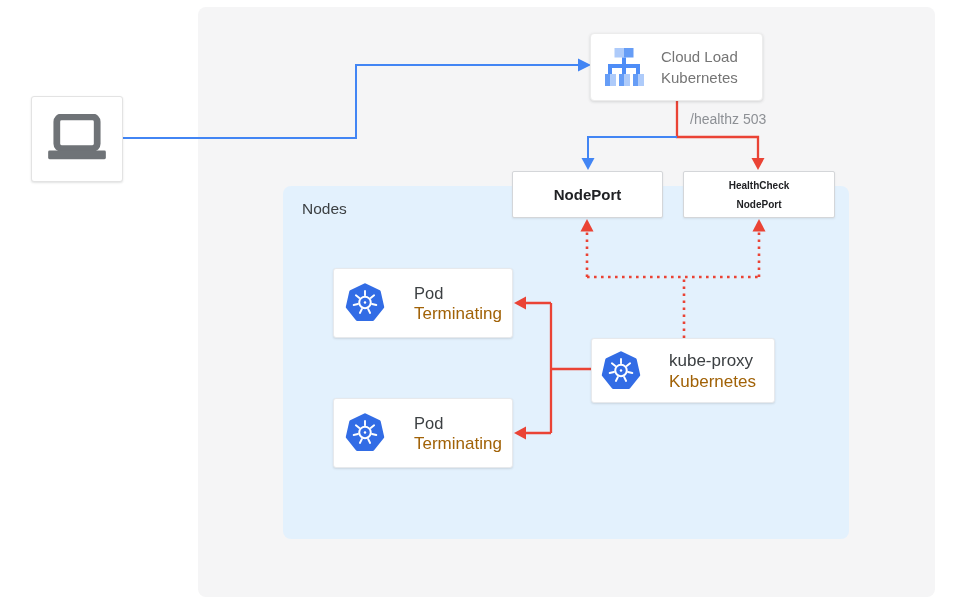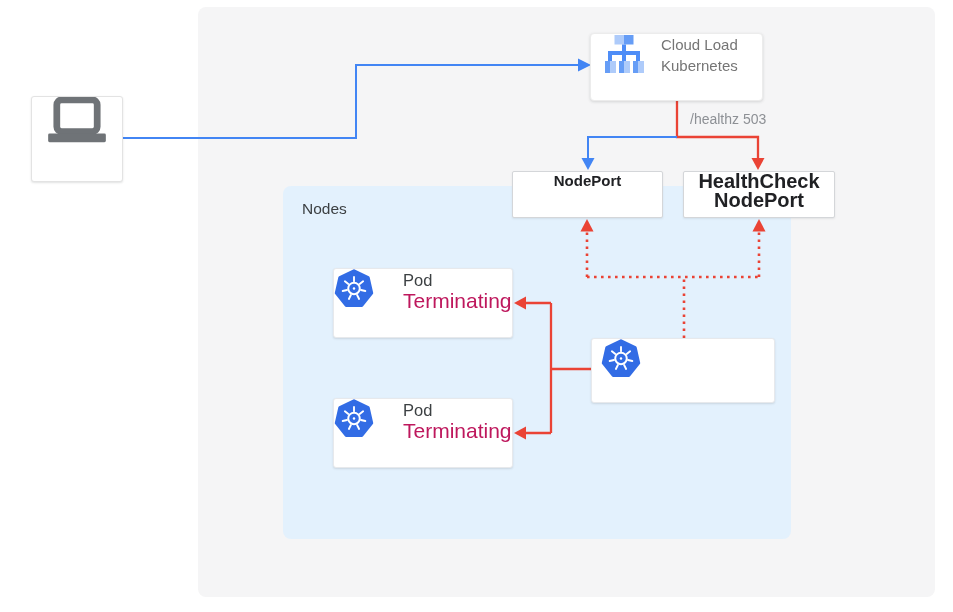--- a/index.html
+++ b/index.html
@@ -18,21 +18,21 @@
   .outer-panel {
     position: absolute;
     left: 198px; top: 7px;
     width: 737px; height: 590px;
     background: var(--panel-bg, #f5f5f6);
     border-radius: 8px;
   }
   .nodes-panel {
     position: absolute;
     left: 283px; top: 186px;
-    width: 508px; height: 353px;
+    width: 566px; height: 353px;
     background: var(--nodes-panel-bg, #e3f1fd);
     border-radius: 8px;
     text-align: right;
   }
   .nodes-label {
     position: absolute;
     left: 19px; top: 14px;
     font-size: 15.5px;
     color: #3c4043;
   }
@@ -51,21 +51,21 @@
   .arrow-blue { fill: var(--accent-blue, #4285f4); }
   .arrow-red  { fill: var(--accent-red, #ea4335); }
 
   .node-box {
     position: absolute;
     background: #ffffff;
     border: 1px solid #e7e9ec;
     border-radius: 3px;
     box-shadow: 0 1px 2px rgba(60,64,67,0.15);
     display: flex;
-    align-items: flex-start;
+    align-items: center;
   }
   .client-box {
     left: 31px; top: 96px;
     width: 92px; height: 86px;
     border-color: #e3e3e3;
     justify-content: center;
   }
   .clb-box {
     left: 590px; top: 33px;
     width: 173px; height: 68px;
@@ -83,34 +83,35 @@
   .port-box {
     justify-content: center;
     text-align: center;
     border-color: #d4d6d9;
     border-radius: 2px;
     box-shadow: 0 1px 2px rgba(60,64,67,0.10);
     font-weight: bold;
     color: #202124;
   }
   .nodeport-box { left: 512px; top: 171px; width: 151px; height: 47px; font-size: 15px; }
-  .hc-box { left: 683px; top: 171px; width: 152px; height: 47px; font-size: 20px; line-height: 19px; }
+  .hc-box { left: 683px; top: 171px; width: 152px; height: 47px; font-size: 10px; line-height: 19px; }
   .pod-box {
     width: 180px; height: 70px;
+    padding-left: 11px;
   }
   .pod-box-1 { left: 333px; top: 268px; }
   .pod-box-2 { left: 333px; top: 398px; }
   .kp-box {
     left: 591px; top: 338px;
     width: 184px; height: 65px;
     padding-left: 9px;
   }
   .box-text { margin-left: 29px; }
   .box-title { font-size: 16.5px; color: #3c4043; line-height: 22px; }
-  .box-subtitle { font-size: 21px; color: #be185d; line-height: 20px; }
+  .box-subtitle { font-size: 17px; color: #a16207; line-height: 20px; }
   .kp-box .box-text { margin-left: 28px; }
   .kp-box .box-title { font-size: 17px; }
   .healthz-label {
     position: absolute;
     left: 690px; top: 111px;
     font-size: 14px;
     font-weight: normal;
     color: #8d9095;
   }
   .k8s-icon-svg { width: 40px; height: 40px; flex: 0 0 auto; }
@@ -225,15 +226,19 @@
     <div class="box-text">
       <div class="box-title">Pod</div>
       <div class="box-subtitle">Terminating</div>
     </div>
   </div>
 
   <div class="node-box kp-box">
     <svg class="k8s-icon-svg" viewBox="0 0 36 36">
       <use href="#k8s-icon"></use>
     </svg>
+    <div class="box-text">
+      <div class="box-title">kube-proxy</div>
+      <div class="box-subtitle">Kubernetes</div>
+    </div>
   </div>
 
 </div>
 
 </body></html>

